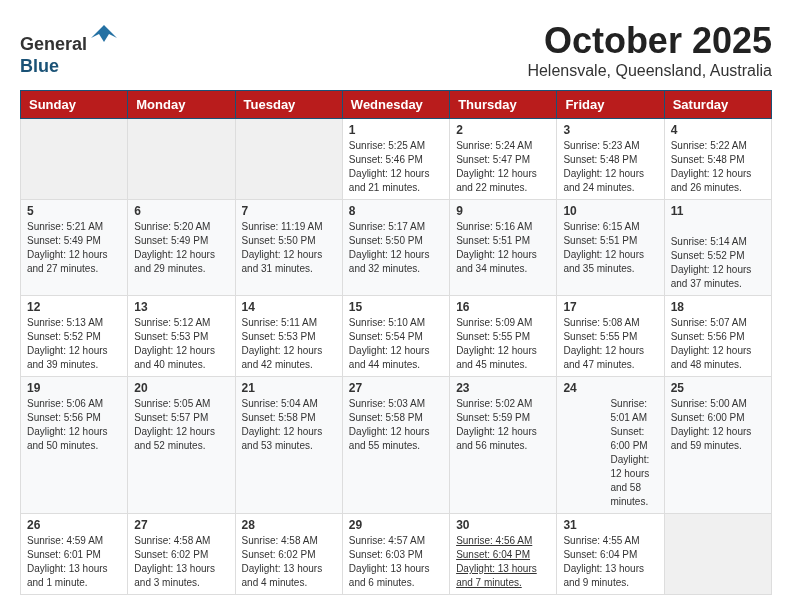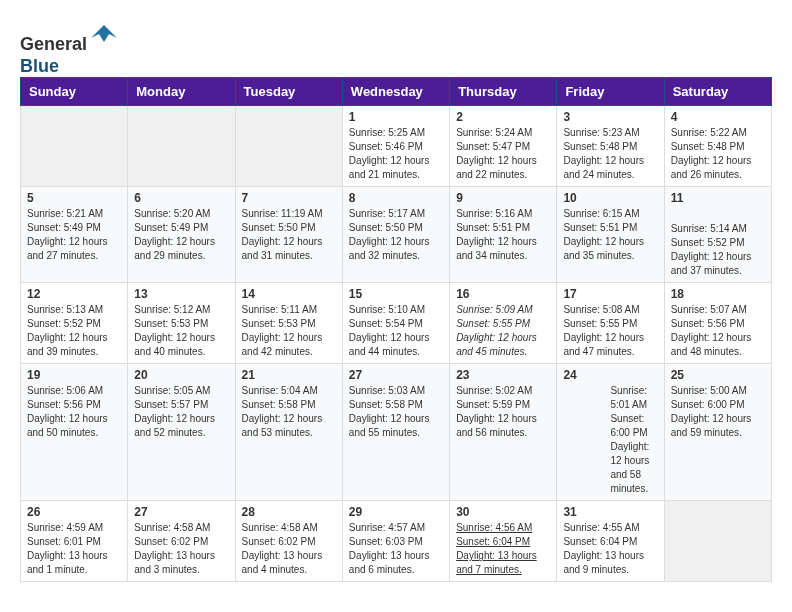--- a/index.html
+++ b/index.html
@@ -7,20 +7,21 @@
       font-family: Arial, sans-serif;
       background: #fff;
       width: 792px;
       min-height: 612px;
       padding: 20px;
     }
     .header {
       display: flex;
       align-items: flex-start;
       justify-content: space-between;
+      margin-bottom: 10px;
       gap: 40px;
     }
     .logo {
       display: flex;
       align-items: center;
     }
     .logo-text {
       font-size: 18px;
       font-weight: bold;
       line-height: 1.2;
@@ -43,21 +44,21 @@
     .calendar-subtitle {
       font-size: 16px;
       color: #333;
     }
     .calendar-table {
       width: 100%;
       border-collapse: collapse;
       border: 1px solid #ccc;
     }
     .calendar-table th {
-      background-color: #4c1d95;
+      background-color: #b91c1c;
       color: white;
       text-align: left;
       padding: 6px 8px;
       font-size: 13px;
       border: 1px solid #1a5276;
     }
     .calendar-table td {
       vertical-align: top;
       padding: 4px 6px;
       border: 1px solid #ddd;
@@ -94,20 +95,24 @@
       <div class="logo-text">
         <span class="logo-general">General</span><svg class="logo-icon" viewBox="0 0 30 30">
             <polygon points="15,5 28,18 20,14 15,22 10,14 2,18" fill="#2471a3"></polygon>
           </svg>
       </div>
       <div class="logo-text">
         <span class="logo-blue">Blue</span>
       </div>
     </div>
   </div>
+  <div class="title-block">
+    <div class="calendar-title">October 2025</div>
+    <div class="calendar-subtitle">Helensvale, Queensland, Australia</div>
+  </div>
 </div>
 
 <table class="calendar-table">
   <thead>
     <tr>
     <th>Sunday</th>
         <th>Monday</th>
         <th>Tuesday</th>
         <th>Wednesday</th>
         <th>Thursday</th>
@@ -209,21 +214,21 @@
 Daylight: 12 hours and 42 minutes.</div>
         </td>
         <td>
           <span class="day-number">15</span>
           <div class="day-info" style="white-space: pre-line;">Sunrise: 5:10 AM
 Sunset: 5:54 PM
 Daylight: 12 hours and 44 minutes.</div>
         </td>
         <td>
           <span class="day-number">16</span>
-          <div class="day-info" style="white-space: pre-line; font-style: italic;">Sunrise: 5:09 AM
+          <div class="day-info" style="white-space: pre-line;">Sunrise: 5:09 AM
 Sunset: 5:55 PM
 Daylight: 12 hours and 45 minutes.</div>
         </td>
         <td>
           <span class="day-number">17</span>
           <div class="day-info" style="white-space: pre-line;">Sunrise: 5:08 AM
 Sunset: 5:55 PM
 Daylight: 12 hours and 47 minutes.</div>
         </td>
         <td>

